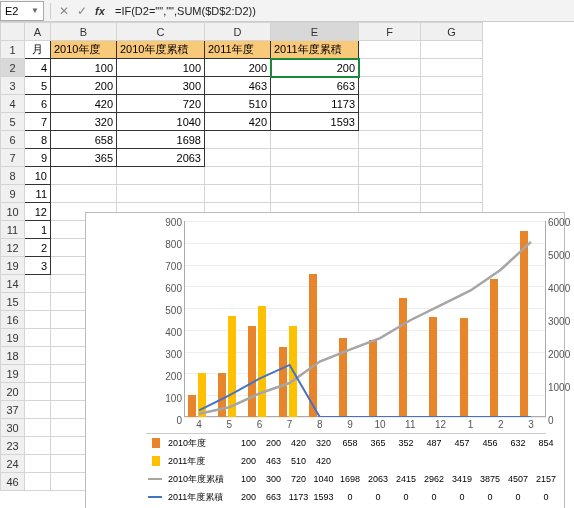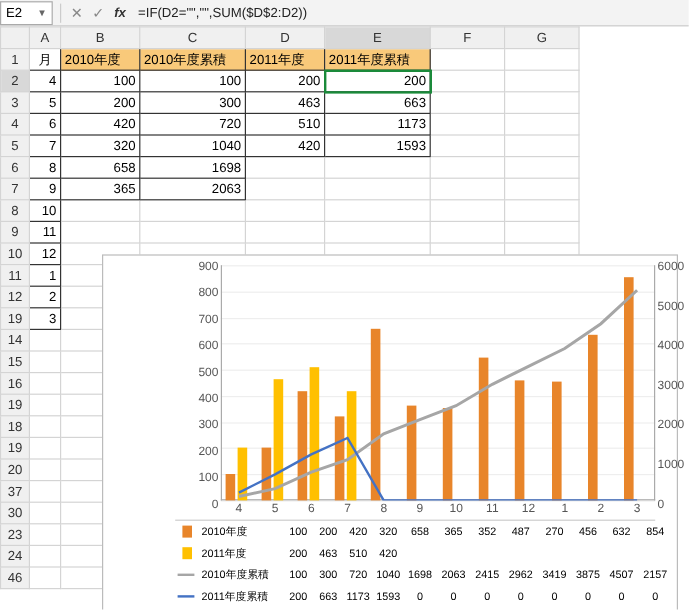--- a/index.html
+++ b/index.html
@@ -458,21 +458,21 @@
           </div>
           <div class="dt-label">2010年度</div>
           <div class="dt-cell">100</div>
           <div class="dt-cell">200</div>
           <div class="dt-cell">420</div>
           <div class="dt-cell">320</div>
           <div class="dt-cell w">658</div>
           <div class="dt-cell w">365</div>
           <div class="dt-cell w">352</div>
           <div class="dt-cell w">487</div>
-          <div class="dt-cell w">270</div>
+          <div class="dt-cell w">457</div>
           <div class="dt-cell w">456</div>
           <div class="dt-cell w">632</div>
           <div class="dt-cell w">854</div>
         </div>
         <div class="dt-row">
           <div class="dt-swatch">
             <div class="sw-bar" style="background:#ffc000"></div>
           </div>
           <div class="dt-label">2011年度</div>
           <div class="dt-cell">200</div>

